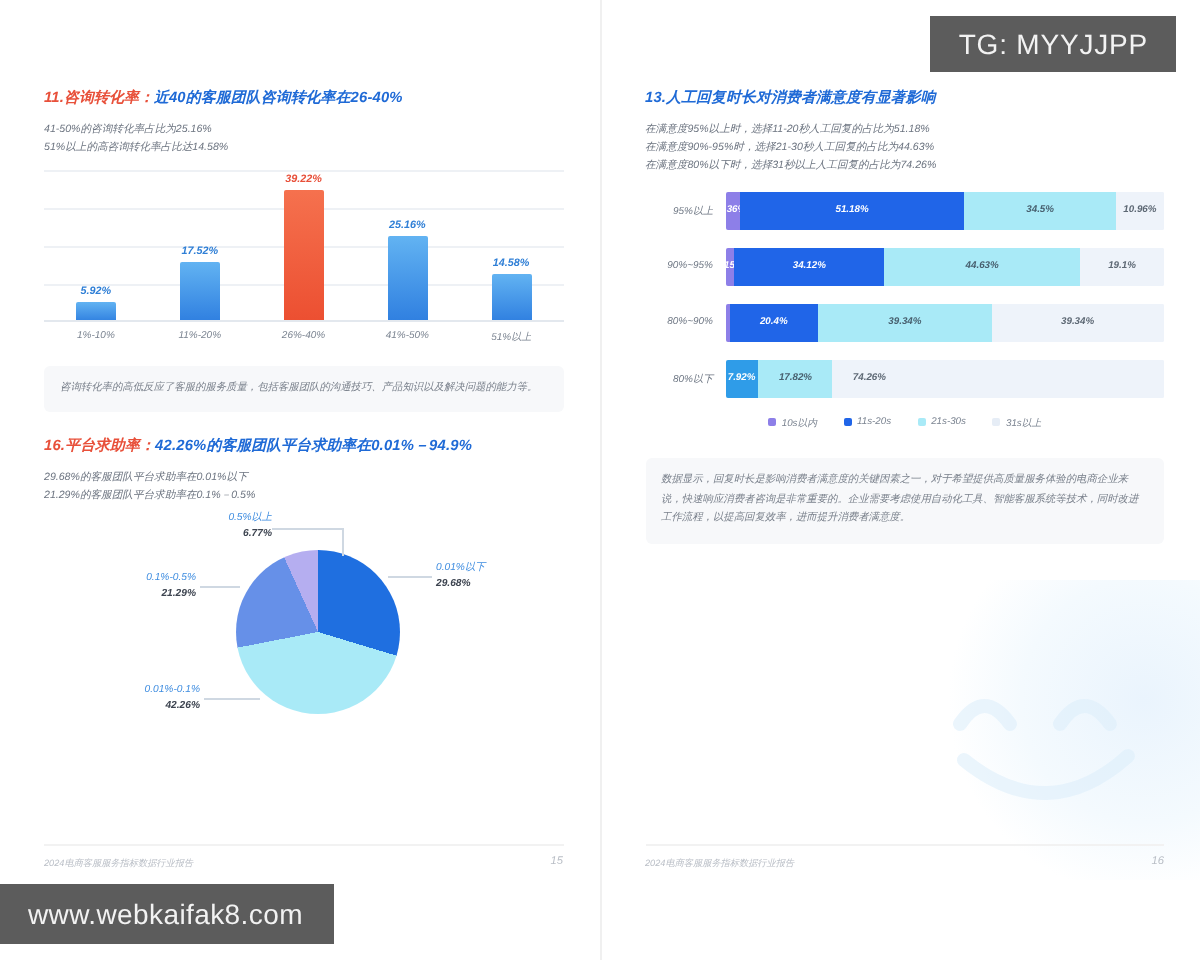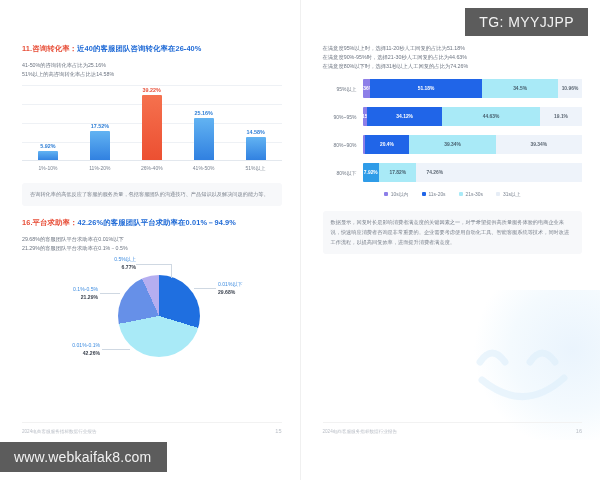--- a/index.html
+++ b/index.html
@@ -3,21 +3,21 @@
 <meta charset="utf-8">
 <style>
   html,body{margin:0;padding:0;}
   body{
     width:600px;height:480px;overflow:hidden;position:relative;
     background:#ffffff;
     font-family:"Liberation Sans","DejaVu Sans",sans-serif;
     -webkit-font-smoothing:antialiased;
   }
   .spread{position:absolute;inset:0;display:flex;background:#fff;}
-  .page{position:relative;width:300px;height:480px;background:#ffffff;overflow:hidden;}
+  .page{position:relative;width:300px;height:480px;background:#ffffff;overflow:hidden;font-style:italic;}
   .page.left{border-right:1px solid #f0f0f0;}
 
   
   .corner-tint{
     position:absolute;right:-40px;bottom:40px;width:170px;height:150px;
     background:radial-gradient(circle at 60% 40%, #eaf4fd 0%, #f4fafe 45%, rgba(255,255,255,0) 72%);
     pointer-events:none;
   }
   .smile{
     position:absolute;right:8px;bottom:62px;width:120px;height:90px;opacity:.55;
@@ -197,20 +197,23 @@
 
   <div class="page right">
     <div class="corner-tint"></div>
     <svg class="smile" viewBox="0 0 120 90">
       <path d="M8 34 Q20 16 33 34" stroke="#dceefb" stroke-width="7" fill="none" stroke-linecap="round"></path>
       <path d="M58 34 Q70 16 83 34" stroke="#dceefb" stroke-width="7" fill="none" stroke-linecap="round"></path>
       <path d="M10 52 Q52 86 92 50" stroke="#dceefb" stroke-width="7" fill="none" stroke-linecap="round"></path>
     </svg>
 
     <div class="inner">
+      <h2 class="sec-title">
+        <span class="hl">13.人工回复时长对消费者满意度有显著影响</span>
+      </h2>
 
       <div class="sub">
         <div>在满意度95%以上时，选择11-20秒人工回复的占比为51.18%</div>
         <div>在满意度90%-95%时，选择21-30秒人工回复的占比为44.63%</div>
         <div>在满意度80%以下时，选择31秒以上人工回复的占比为74.26%</div>
       </div>
 
       <div class="stack">
 
         <div class="srow">

